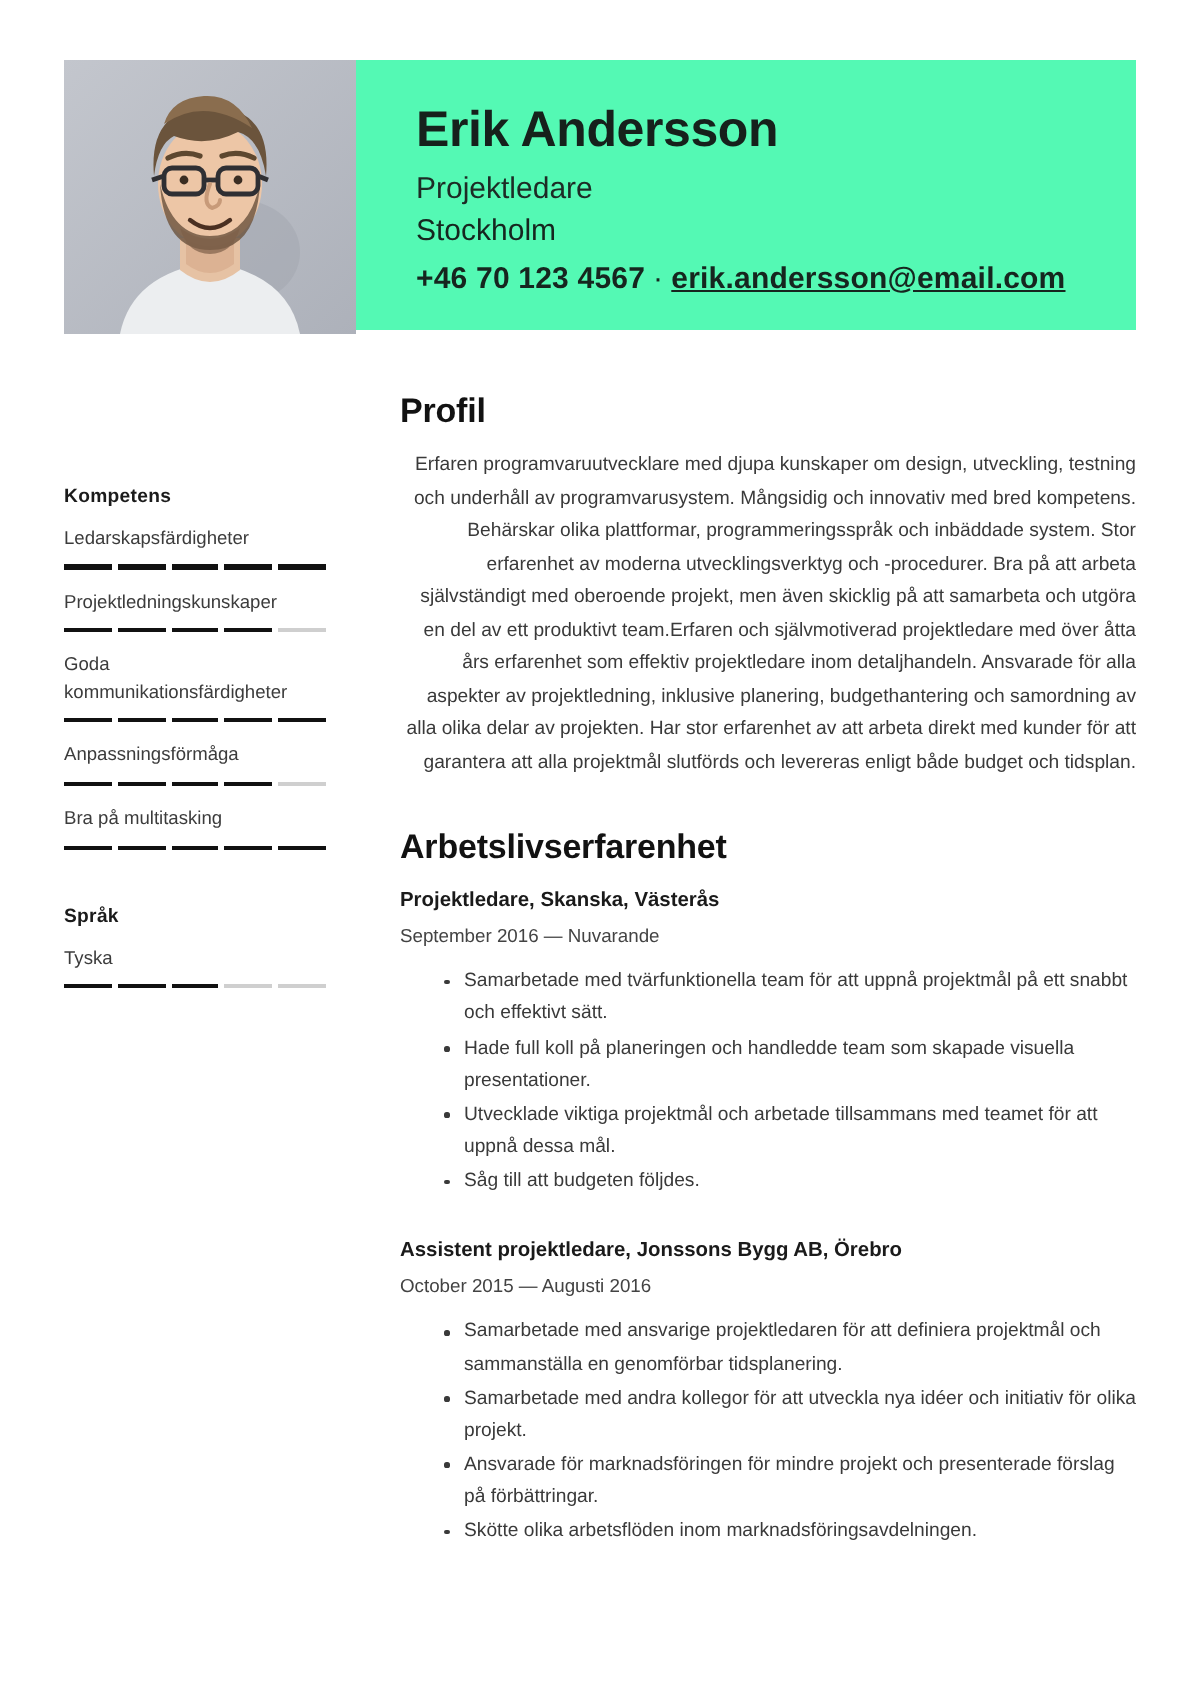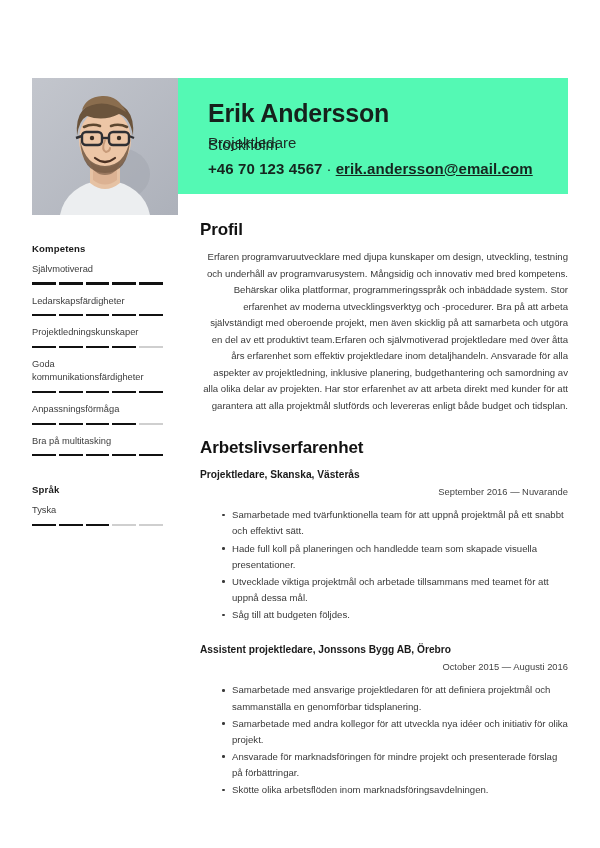--- a/index.html
+++ b/index.html
@@ -19,23 +19,22 @@
     background: #ffffff;
     overflow: hidden;
   }
 
   
   #header {
     position: absolute;
     left: 32px;
     top: 30px;
     width: 536px;
-    height: 116px;
+    height: 135px;
     display: flex;
-    margin-top: 48px;
   }
 
   #photo {
     width: 146px;
     height: 137px;
     flex: 0 0 146px;
     position: relative;
     overflow: hidden;
     background: #b9bcc4;
   }
@@ -133,21 +132,20 @@
     flex: 1 1 auto;
     padding-left: 29px;
   }
 
   .main-heading {
     font-size: 17px;
     font-weight: bold;
     color: #121212;
     letter-spacing: -0.1px;
     margin-bottom: 9px;
-    margin-top: 24px;
   }
 
   #profile-text {
     font-size: 9.6px;
     line-height: 1.72;
     color: #3a3a3a;
     text-align: right;
   }
 
   #exp-heading { margin-top: 24px; }
@@ -159,21 +157,20 @@
     font-size: 10.2px;
     font-weight: bold;
     color: #1a1a1a;
     line-height: 1.5;
   }
   .job-dates {
     font-size: 9.4px;
     color: #434343;
     line-height: 1.6;
     margin-top: 2px;
-    text-align: right;
   }
   .job-bullets {
     margin: 8px 0 0 0;
     padding-left: 22px;
     list-style: none;
   }
   .job-bullets li {
     font-size: 9.6px;
     line-height: 1.68;
     color: #3a3a3a;
@@ -262,30 +259,20 @@
   </div>
 
   <div id="body-cols">
 
     <aside id="sidebar">
 
       <div class="side-heading">Kompetens</div>
 
       <div id="skills-list">
           <div class="skill-row">
-            <div class="skill-label">Självmotiverad</div>
-            <div class="rating">
-              <span class="seg on"></span>
-              <span class="seg on"></span>
-              <span class="seg on"></span>
-              <span class="seg on"></span>
-              <span class="seg on"></span>
-            </div>
-          </div>
-          <div class="skill-row">
             <div class="skill-label">Ledarskapsfärdigheter</div>
             <div class="rating">
               <span class="seg on"></span>
               <span class="seg on"></span>
               <span class="seg on"></span>
               <span class="seg on"></span>
               <span class="seg on"></span>
             </div>
           </div>
           <div class="skill-row">

